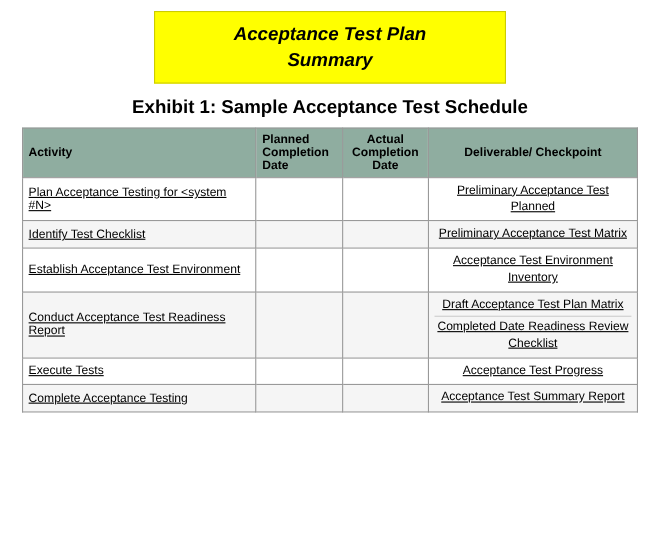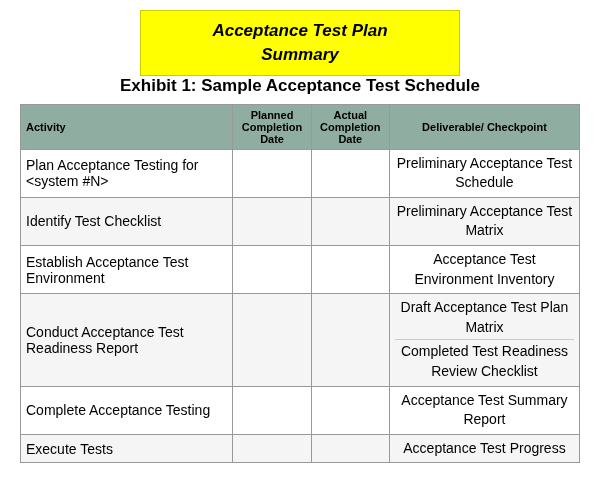--- a/index.html
+++ b/index.html
@@ -26,20 +26,21 @@
     }
     .title-box {
       background: #ffff00;
       border: 1px solid #cccc00;
       text-align: center;
       padding: 8px 30px;
       font-size: 17px;
       font-weight: bold;
       font-style: italic;
       line-height: 1.4;
+      margin-bottom: 12px;
       width: 320px;
     }
     .exhibit-label {
       font-size: 17px;
       font-weight: bold;
       text-align: center;
       margin-bottom: 8px;
       width: 100%;
     }
     table {
@@ -59,33 +60,34 @@
       text-align: center;
       font-weight: bold;
       font-size: 11px;
     }
     .col-activity {
       width: 38%;
       text-align: left;
     }
     .col-planned {
       width: 14%;
-      text-align: center;
+      text-align: left;
     }
     .col-actual {
       width: 14%;
       text-align: center;
     }
     .col-deliverable {
       width: 34%;
       text-align: center;
       margin-top: 30px;
     }
     tbody tr td {
-      font-size: 14px;
+      font-size: 11px;
+      text-decoration: underline;
     }
     tbody tr:nth-child(odd) td {
       background-color: #ffffff;
     }
     tbody tr:nth-child(even) td {
       background-color: #f5f5f5;
     }
     .deliverable-multi {
       text-align: center;
       line-height: 1.4;
@@ -113,21 +115,21 @@
         <th class="col-actual">Actual Completion Date</th>
         <th class="col-deliverable">Deliverable/ Checkpoint</th>
       </tr>
     </thead>
     <tbody id="table-body">
     <tr>
           <td class="col-activity">Plan Acceptance Testing for &lt;system #N&gt;</td>
           <td class="col-planned"></td>
           <td class="col-actual"></td>
           <td class="col-deliverable deliverable-multi">
-            <span class="deliverable-item">Preliminary Acceptance Test Schedule</span>
+            <span class="deliverable-item">Preliminary Acceptance Test Planned</span>
           </td>
         </tr>
         <tr>
           <td class="col-activity">Identify Test Checklist</td>
           <td class="col-planned"></td>
           <td class="col-actual"></td>
           <td class="col-deliverable deliverable-multi">
             <span class="deliverable-item">Preliminary Acceptance Test Matrix</span>
           </td>
         </tr>
@@ -139,34 +141,34 @@
             <span class="deliverable-item">Acceptance Test Environment Inventory</span>
           </td>
         </tr>
         <tr>
           <td class="col-activity">Conduct Acceptance Test Readiness Report</td>
           <td class="col-planned"></td>
           <td class="col-actual"></td>
           <td class="col-deliverable deliverable-multi">
             <span class="deliverable-item">Draft Acceptance Test Plan Matrix</span>
             <hr style="border-top: 1px solid rgb(204, 204, 204); border-right: none; border-bottom: none; border-left: none; border-image: initial; margin: 2px 0px;">
-            <span class="deliverable-item">Completed Test Readiness Review Checklist</span>
+            <span class="deliverable-item">Completed Date Readiness Review Checklist</span>
+          </td>
+        </tr>
+        <tr>
+          <td class="col-activity">Execute Tests</td>
+          <td class="col-planned"></td>
+          <td class="col-actual"></td>
+          <td class="col-deliverable deliverable-multi">
+            <span class="deliverable-item">Acceptance Test Progress</span>
           </td>
         </tr>
         <tr>
           <td class="col-activity">Complete Acceptance Testing</td>
           <td class="col-planned"></td>
           <td class="col-actual"></td>
           <td class="col-deliverable deliverable-multi">
             <span class="deliverable-item">Acceptance Test Summary Report</span>
           </td>
         </tr>
-        <tr>
-          <td class="col-activity">Execute Tests</td>
-          <td class="col-planned"></td>
-          <td class="col-actual"></td>
-          <td class="col-deliverable deliverable-multi">
-            <span class="deliverable-item">Acceptance Test Progress</span>
-          </td>
-        </tr>
       </tbody>
   </table>
 </div>
 
 </body></html>

